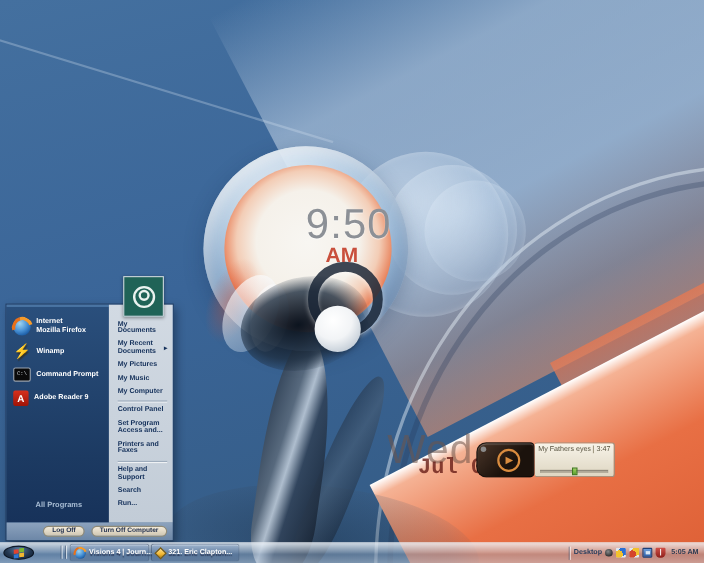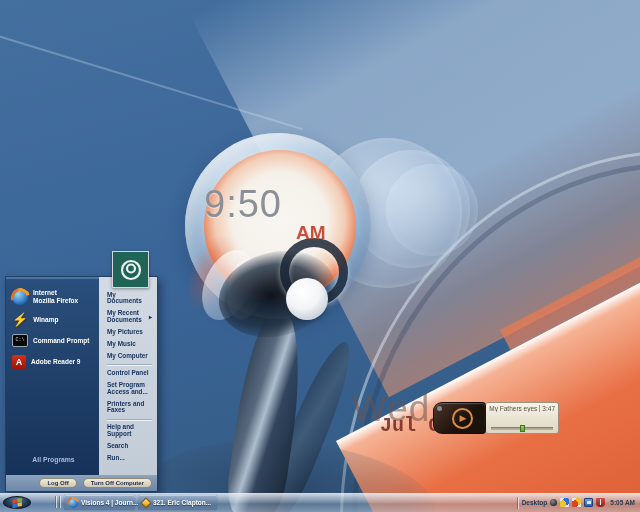--- a/index.html
+++ b/index.html
@@ -28,21 +28,21 @@
   .stem2{left:292px;top:338px;width:36px;height:182px;transform:rotate(9deg) skewX(-13deg);opacity:.55;border-radius:50% 50% 30% 30%;
     background:linear-gradient(100deg,rgba(20,30,45,.9),#46586c 45%,rgba(15,24,38,.9));}
   .base-sweep{left:150px;top:442px;width:286px;height:112px;transform:rotate(6deg);opacity:.5;border-radius:50%;
     background:radial-gradient(ellipse at 45% 45%,rgba(18,30,46,.65),rgba(60,82,108,.35) 60%,rgba(60,82,108,0) 75%);}
 
   .sphere{left:185px;top:133px;width:186px;height:186px;border-radius:50%;
     background:radial-gradient(circle at 38% 28%,rgba(245,250,254,.95) 0%,rgba(205,224,240,.85) 30%,rgba(150,185,218,.7) 62%,rgba(120,158,198,.55) 80%,rgba(100,138,180,.4) 100%);
     box-shadow:inset -4px -10px 22px rgba(70,100,140,.5),inset 3px 6px 14px rgba(255,255,255,.8),0 6px 18px rgba(20,40,70,.25);}
   .face{left:204px;top:150px;width:152px;height:152px;border-radius:50%;
     background:radial-gradient(circle at 50% 46%,#f8f6f2 0%,#f5f1ea 42%,#f3cdb6 58%,#e8815a 70%,#f2b797 78%,rgba(200,220,238,.65) 88%,rgba(190,212,234,.3) 100%);}
-  .clock-time{left:204px;top:183px;width:152px;text-align:left;font-size:38px;letter-spacing:1px;color:#8c9096;text-shadow:0 1px 1px rgba(255,255,255,.6);}
+  .clock-time{left:204px;top:183px;width:152px;text-align:right;font-size:38px;letter-spacing:1px;color:#8c9096;text-shadow:0 1px 1px rgba(255,255,255,.6);}
   .clock-ampm{left:296px;top:222px;font-size:19px;font-weight:bold;color:#c94f3c;}
   .petal{border-radius:50%;background:linear-gradient(135deg,rgba(255,255,255,.9),rgba(190,210,230,.4));}
   .petal1{left:205px;top:248px;width:46px;height:74px;transform:rotate(24deg);opacity:.8;}
   .petal2{left:228px;top:258px;width:34px;height:62px;transform:rotate(10deg);opacity:.7;}
   .red-reflect{left:190px;top:232px;width:42px;height:82px;border-radius:50%;transform:rotate(22deg);opacity:.55;
     background:radial-gradient(ellipse,rgba(220,90,60,.8),rgba(220,90,60,0) 70%);}
   .dark-blob{left:218px;top:252px;width:118px;height:84px;border-radius:50%;transform:rotate(-14deg);
     background:radial-gradient(ellipse at 45% 50%,#0c141f 0%,rgba(30,46,64,.8) 50%,rgba(40,60,80,0) 75%);}
   .gloss-ring{left:280px;top:238px;width:68px;height:68px;border-radius:50%;border:9px solid rgba(28,40,56,.85);
     box-shadow:inset 0 2px 4px rgba(255,255,255,.5),0 2px 5px rgba(255,255,255,.45);}

